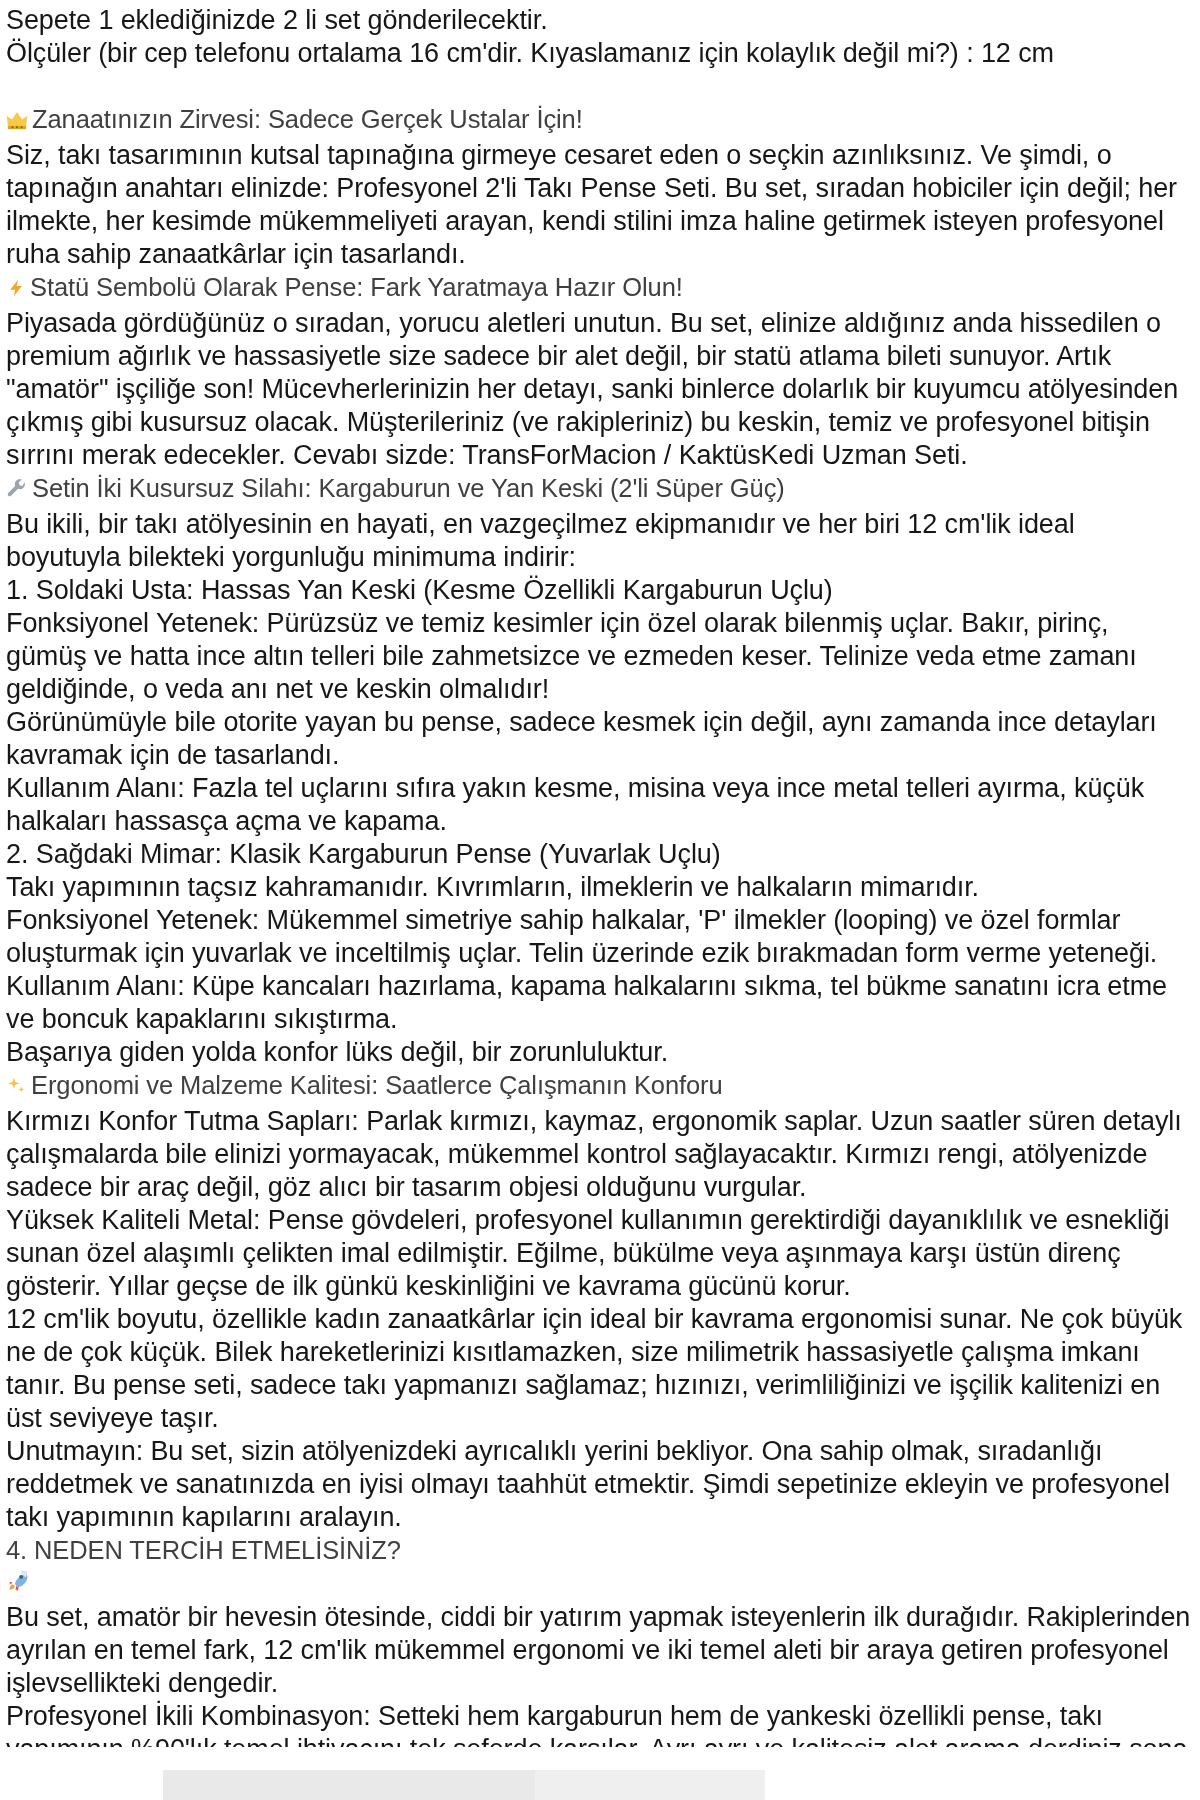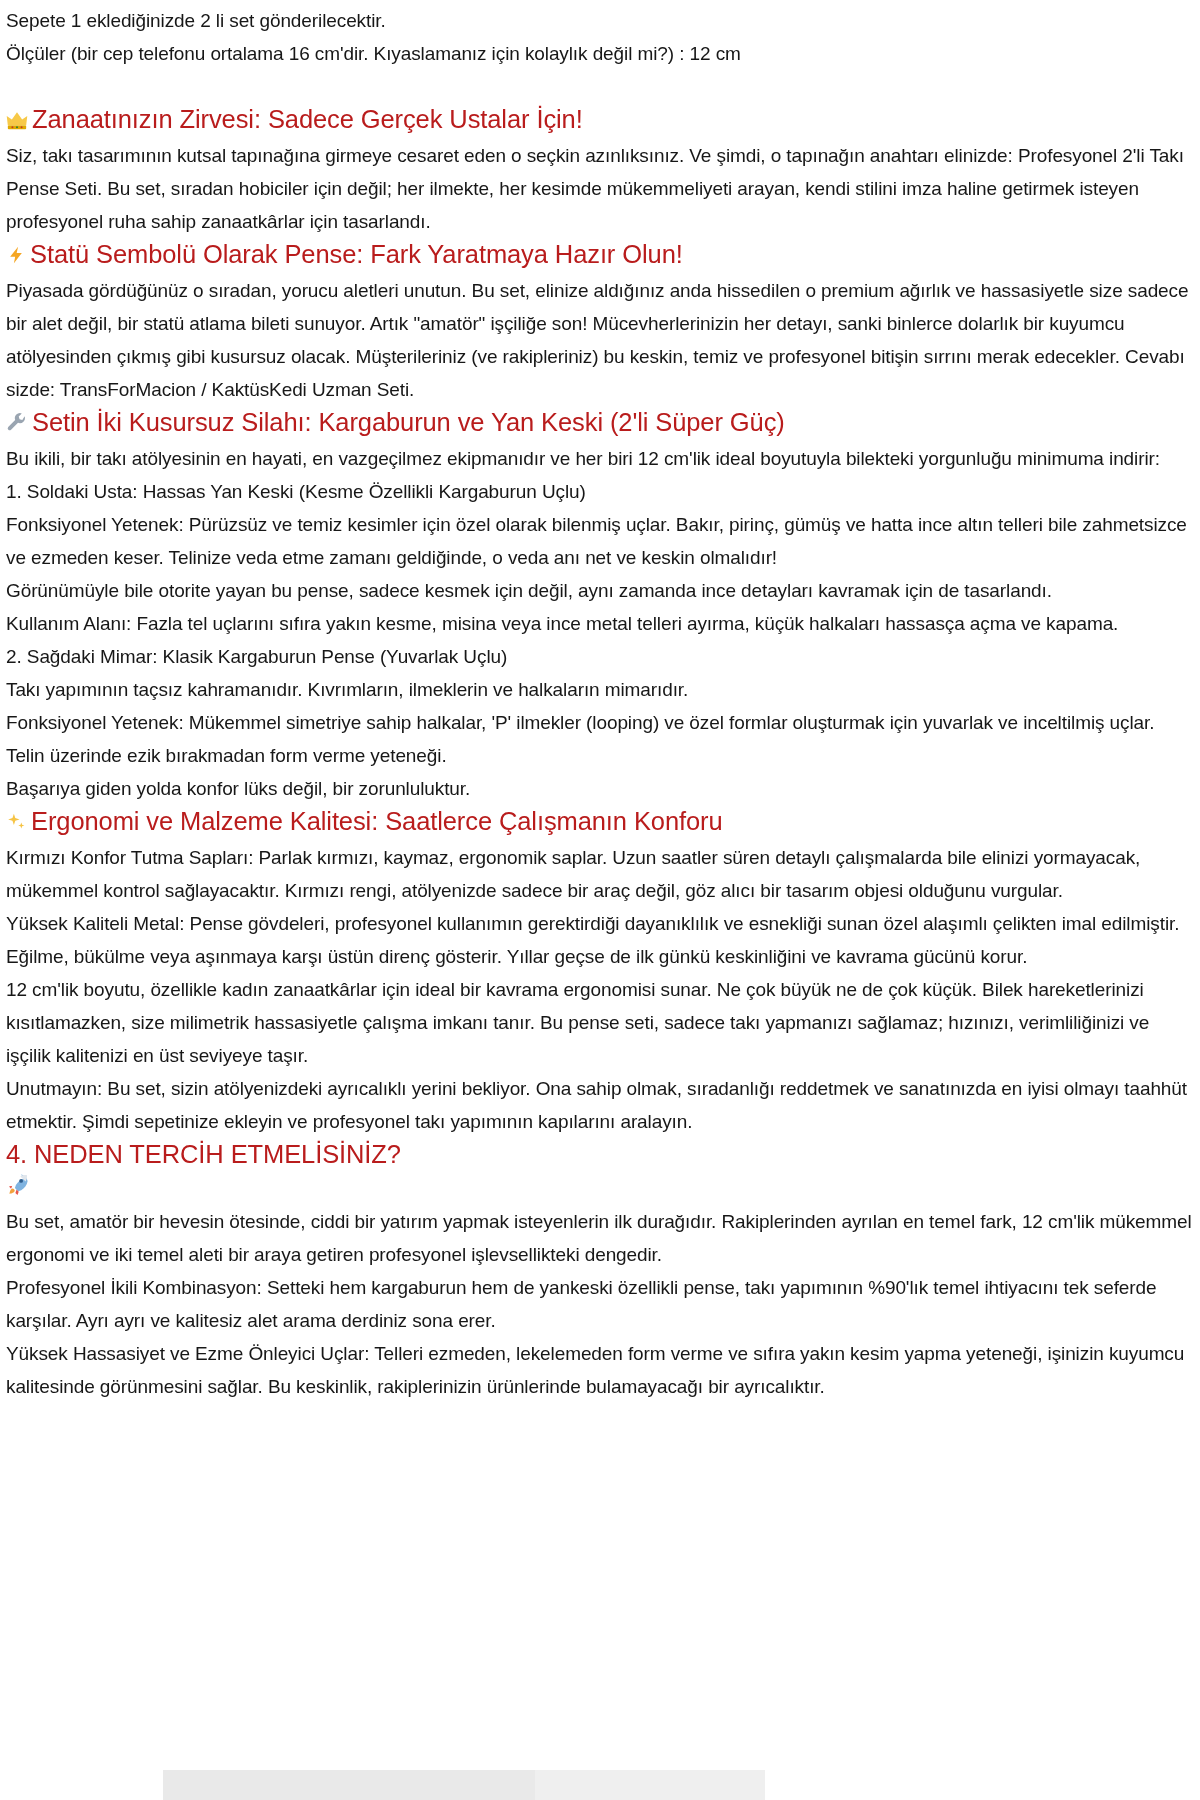--- a/index.html
+++ b/index.html
@@ -21,40 +21,40 @@
     width: 1200px;
     height: 1800px;
     box-sizing: border-box;
     padding: 4px 0 0 0;
     background: #ffffff;
   }
   .description-body {
     padding: 0 6px 0 6px;
   }
   .line {
-    font-size: 19px;
+    font-size: 27px;
     line-height: 33px;
     letter-spacing: -0.1px;
     white-space: pre-wrap;
     word-break: normal;
     overflow-wrap: break-word;
     color: #171717;
     font-weight: 400;
     margin: 0;
   }
   .line.blank {
     height: 33px;
   }
   .para {
     margin: 0;
   }
   .heading-line {
     font-size: 25.5px;
     line-height: 33px;
-    color: #b91c1c;
+    color: #404040;
   }
   .emoji-block {
     font-family: "DejaVu Sans", sans-serif;
     font-size: 26px;
     line-height: 33px;
     display: block;
   }
   .emoji-img {
     display: inline-block;
     vertical-align: -3px;
@@ -117,20 +117,21 @@
             <path d="M20.3 4.6a5.6 5.6 0 0 1-7.2 7.2L5.5 19.4a2.2 2.2 0 0 1-3.1-3.1l7.6-7.6a5.6 5.6 0 0 1 7.2-7.2l-3.3 3.3.9 3 3 .9z" fill="#9AA5B1"></path>
           </svg></span><span>Setin İki Kusursuz Silahı: Kargaburun ve Yan Keski (2'li Süper Güç)</span></p>
     <p class="line para">Bu ikili, bir takı atölyesinin en hayati, en vazgeçilmez ekipmanıdır ve her biri 12 cm'lik ideal boyutuyla bilekteki yorgunluğu minimuma indirir:</p>
     <p class="line para">1. Soldaki Usta: Hassas Yan Keski (Kesme Özellikli Kargaburun Uçlu)</p>
     <p class="line para">Fonksiyonel Yetenek: Pürüzsüz ve temiz kesimler için özel olarak bilenmiş uçlar. Bakır, pirinç, gümüş ve hatta ince altın telleri bile zahmetsizce ve ezmeden keser. Telinize veda etme zamanı geldiğinde, o veda anı net ve keskin olmalıdır!</p>
     <p class="line para">Görünümüyle bile otorite yayan bu pense, sadece kesmek için değil, aynı zamanda ince detayları kavramak için de tasarlandı.</p>
     <p class="line para">Kullanım Alanı: Fazla tel uçlarını sıfıra yakın kesme, misina veya ince metal telleri ayırma, küçük halkaları hassasça açma ve kapama.</p>
     <p class="line para">2. Sağdaki Mimar: Klasik Kargaburun Pense (Yuvarlak Uçlu)</p>
     <p class="line para">Takı yapımının taçsız kahramanıdır. Kıvrımların, ilmeklerin ve halkaların mimarıdır.</p>
     <p class="line para">Fonksiyonel Yetenek: Mükemmel simetriye sahip halkalar, 'P' ilmekler (looping) ve özel formlar oluşturmak için yuvarlak ve inceltilmiş uçlar. Telin üzerinde ezik bırakmadan form verme yeteneği.</p>
+    <p class="line para">Kullanım Alanı: Küpe kancaları hazırlama, kapama halkalarını sıkma, tel bükme sanatını icra etme ve boncuk kapaklarını sıkıştırma.</p>
 
     <p class="line para">Başarıya giden yolda konfor lüks değil, bir zorunluluktur.</p>
     <p class="line heading-line"><span class="emoji-img"><svg class="ic" width="21" height="22" viewBox="0 0 24 24">
             <path d="M9 2.5 10.6 7.4 15.5 9 10.6 10.6 9 15.5 7.4 10.6 2.5 9 7.4 7.4z" fill="#F6C445"></path>
             <path d="M17.5 12.5 18.4 15.1 21 16l-2.6.9-.9 2.6-.9-2.6-2.6-.9 2.6-.9z" fill="#F6C445"></path>
           </svg></span><span>Ergonomi ve Malzeme Kalitesi: Saatlerce Çalışmanın Konforu</span></p>
     <p class="line para">Kırmızı Konfor Tutma Sapları: Parlak kırmızı, kaymaz, ergonomik saplar. Uzun saatler süren detaylı çalışmalarda bile elinizi yormayacak, mükemmel kontrol sağlayacaktır. Kırmızı rengi, atölyenizde sadece bir araç değil, göz alıcı bir tasarım objesi olduğunu vurgular.</p>
     <p class="line para">Yüksek Kaliteli Metal: Pense gövdeleri, profesyonel kullanımın gerektirdiği dayanıklılık ve esnekliği sunan özel alaşımlı çelikten imal edilmiştir. Eğilme, bükülme veya aşınmaya karşı üstün direnç gösterir. Yıllar geçse de ilk günkü keskinliğini ve kavrama gücünü korur.</p>
 
     <p class="line para">12 cm'lik boyutu, özellikle kadın zanaatkârlar için ideal bir kavrama ergonomisi sunar. Ne çok büyük ne de çok küçük. Bilek hareketlerinizi kısıtlamazken, size milimetrik hassasiyetle çalışma imkanı tanır. Bu pense seti, sadece takı yapmanızı sağlamaz; hızınızı, verimliliğinizi ve işçilik kalitenizi en üst seviyeye taşır.</p>

